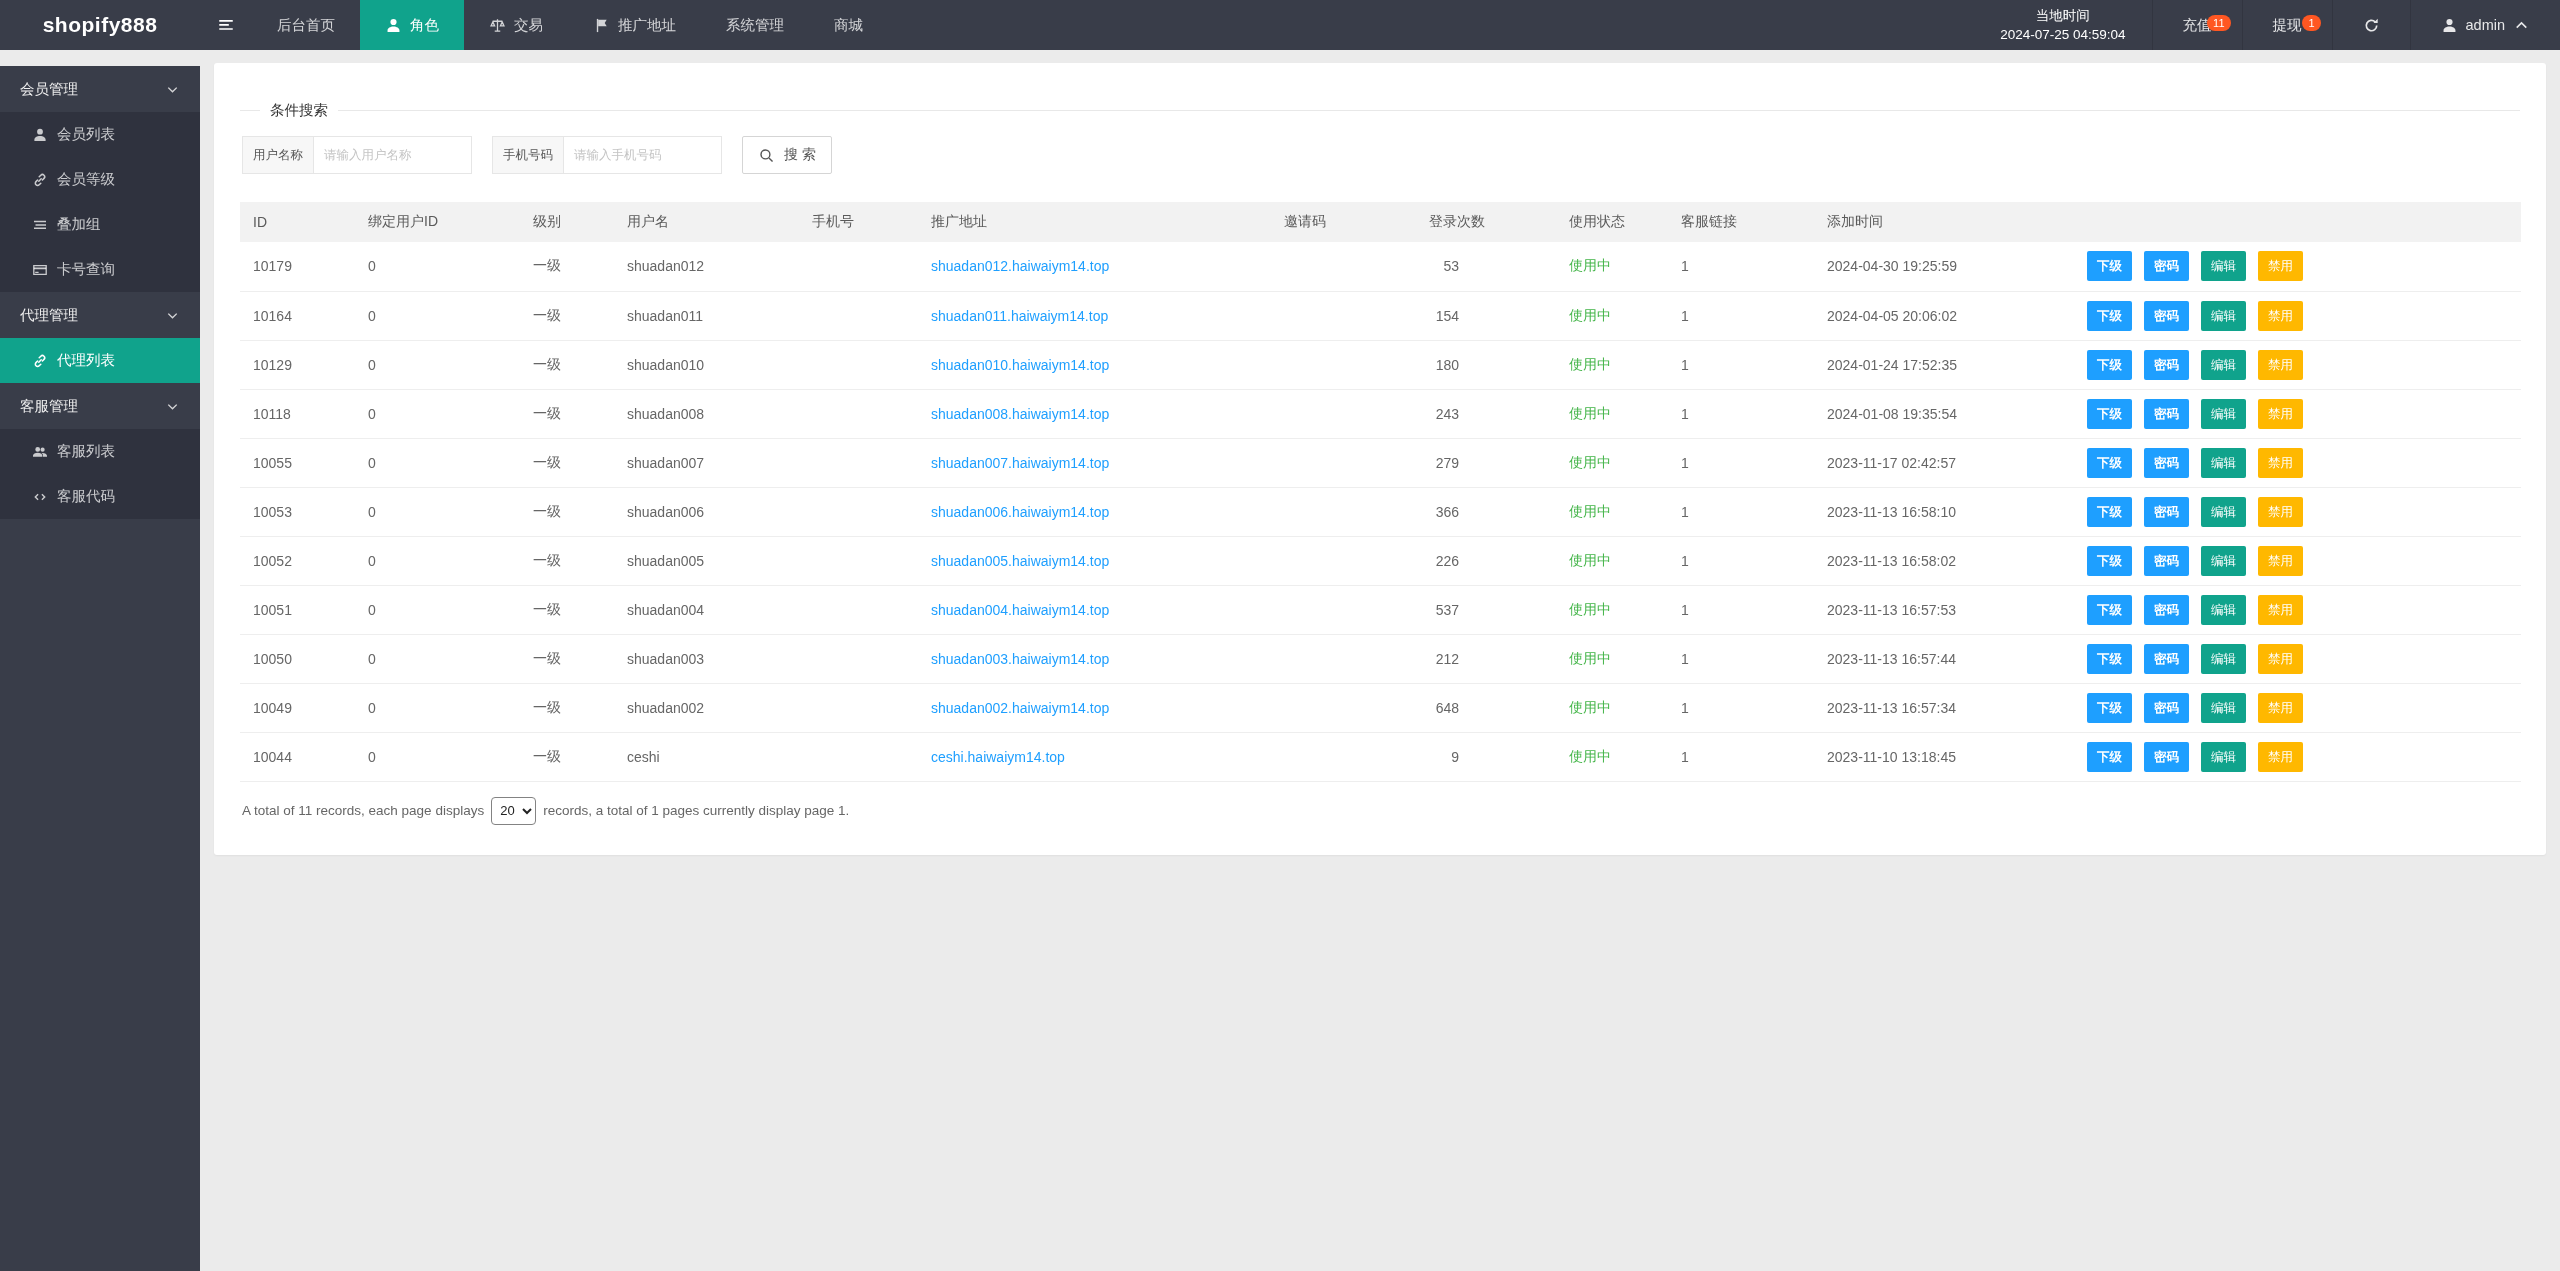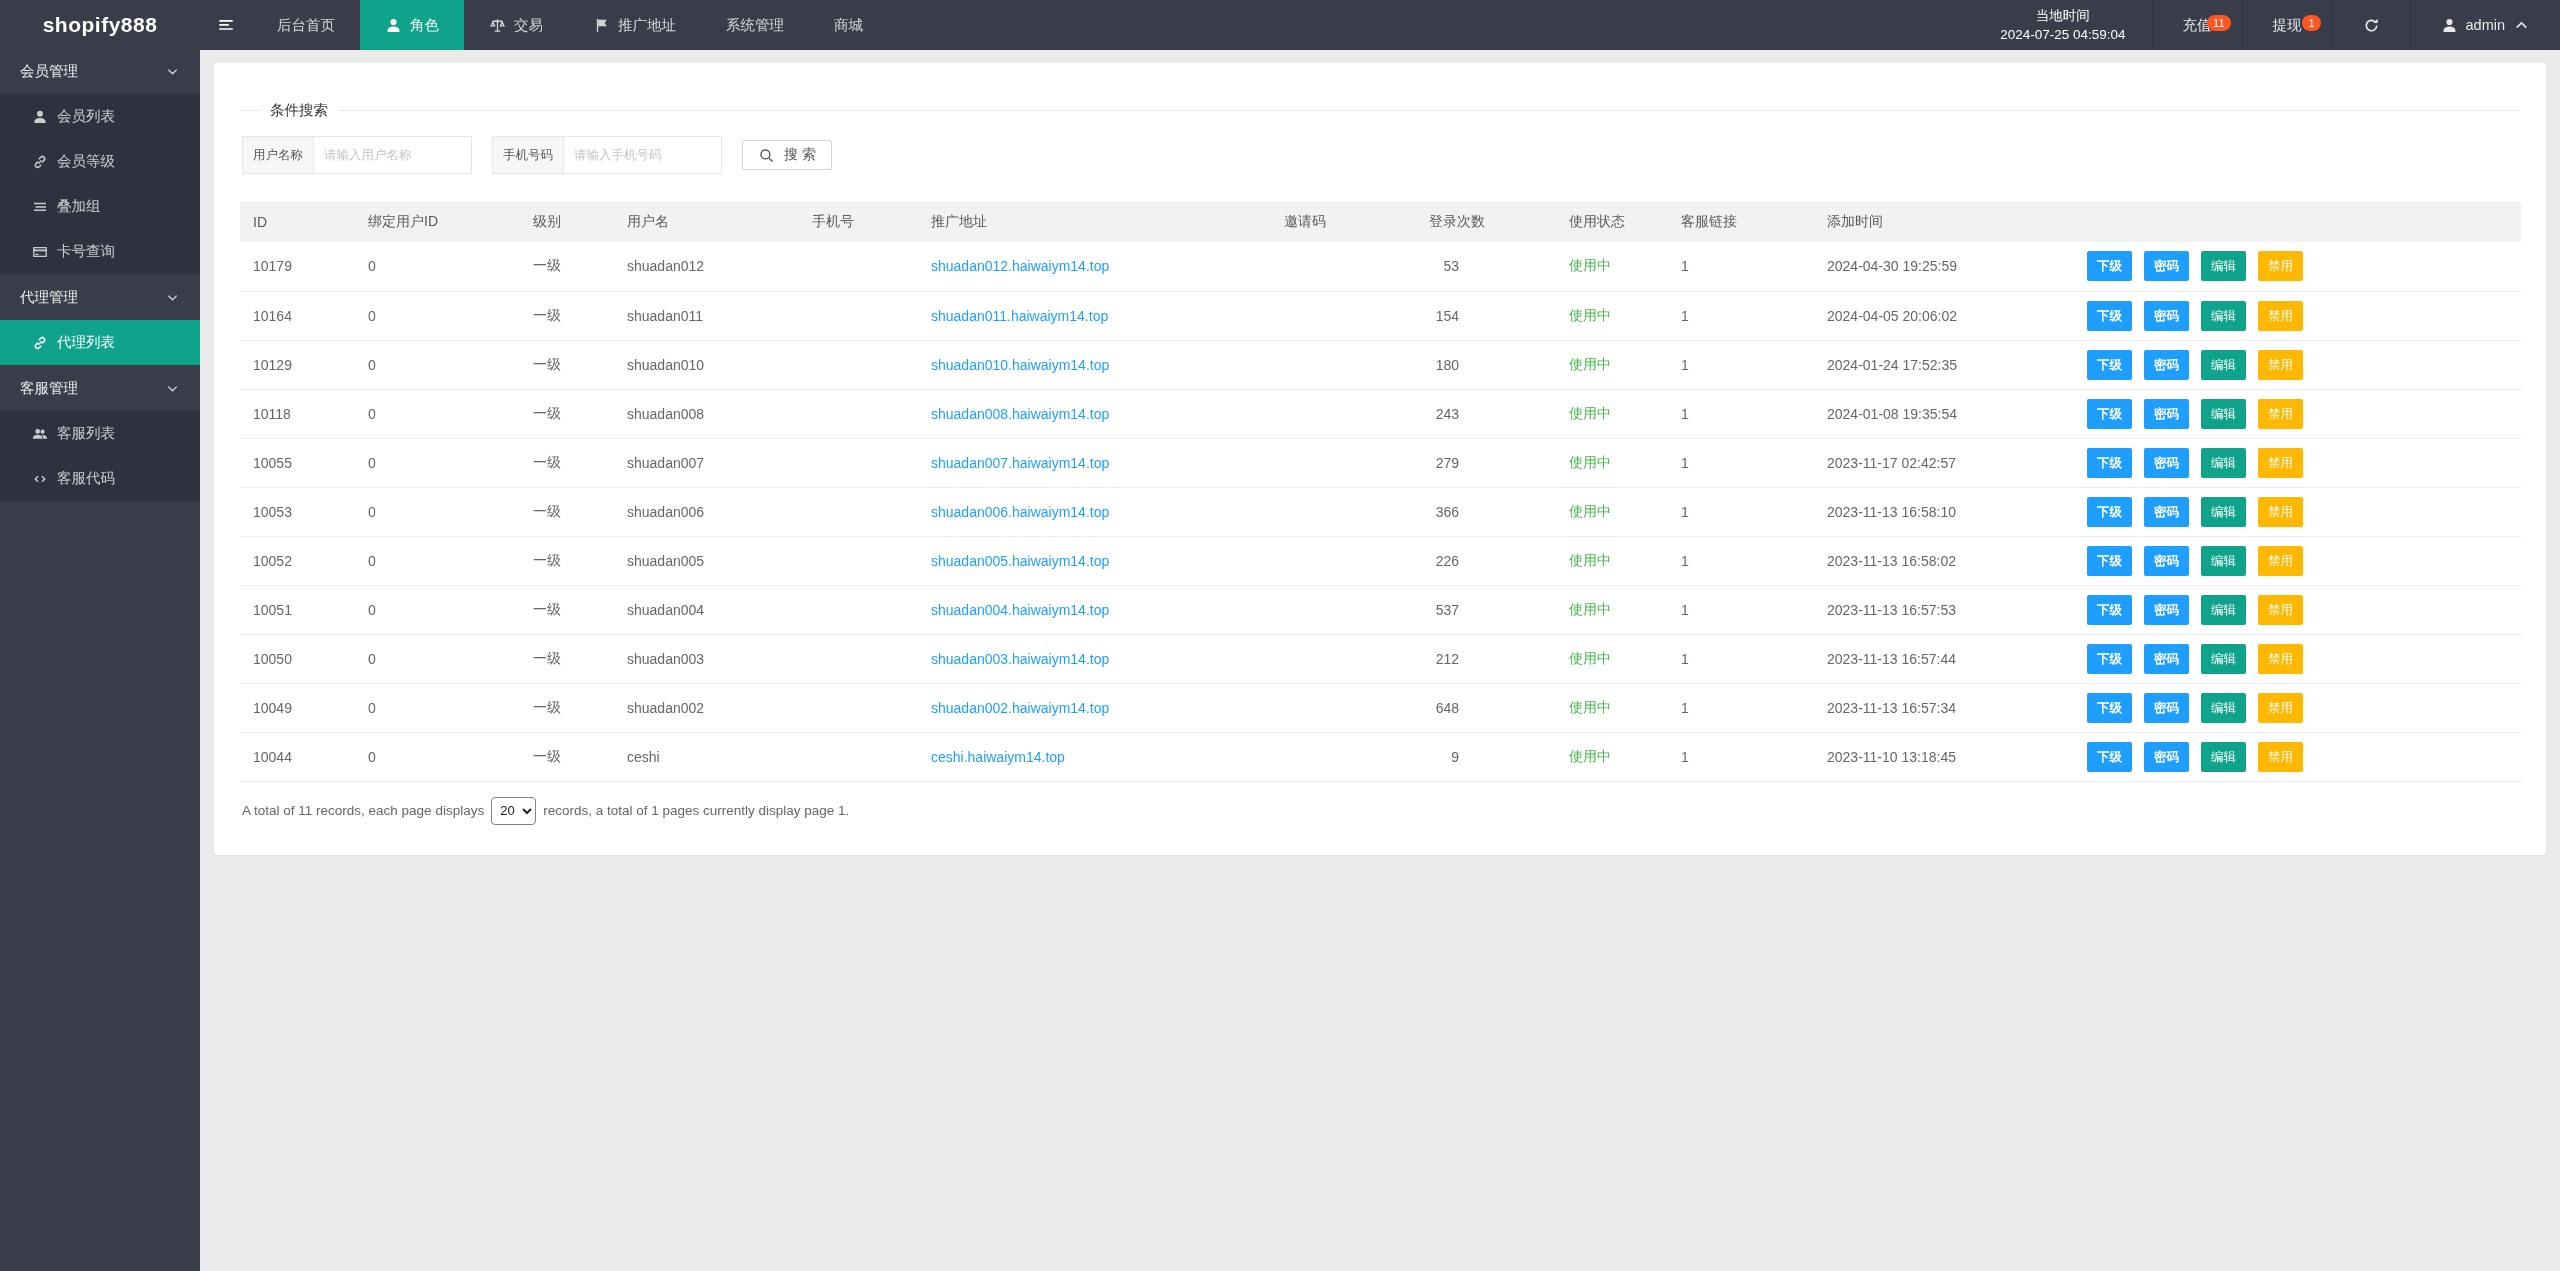--- a/index.html
+++ b/index.html
@@ -21,21 +21,21 @@
   .nav-item { display:flex; align-items:center; gap:8px; padding:0 25px; color:rgba(255,255,255,.78); font-size:14.5px; cursor:pointer; }
   .nav-item.active { background:#10A38C; color:#fff; }
   .nav-item svg { width:17px; height:17px; }
   .nav-right { margin-left:auto; display:flex; align-items:stretch; }
   .time-block { display:flex; flex-direction:column; justify-content:center; align-items:center; color:#fff; font-size:13.5px; line-height:19px; padding:0 26px; }
   .nav-right-item { position:relative; display:flex; align-items:center; gap:8px; color:rgba(255,255,255,.88); font-size:14.5px; padding:0 30px; cursor:pointer; border-left:1px solid rgba(0,0,0,.12); }
   .nav-right-item svg { width:17px; height:17px; }
   .badge { position:absolute; top:15px; right:11px; background:#FF5722; color:#fff; font-size:11px; line-height:16px; padding:0 6px; border-radius:9px; }
 
   
-  .sidebar { position:fixed; top:48px; left:0; bottom:0; width:200px; background:#393D49; z-index:15; }
+  .sidebar { position:fixed; top:66px; left:0; bottom:0; width:200px; background:#393D49; z-index:15; }
   .side-group-header { height:46px; display:flex; align-items:center; padding:0 20px; color:#f0f0f0; font-size:14.5px; cursor:pointer; }
   .side-group-header .chev { margin-left:auto; opacity:.85; }
   .side-group-header .chev svg { width:15px; height:15px; }
   .side-items { background:#2F323E; }
   .side-item { height:45px; display:flex; align-items:center; gap:9px; padding-left:32px; color:rgba(255,255,255,.75); font-size:14.5px; cursor:pointer; }
   .side-item svg { width:16px; height:16px; }
   .side-item.active { background:#10A38C; color:#fff; }
 
   
   .breadcrumb-bar { margin-left:200px; height:48px; background:#fff; display:flex; align-items:center; padding:0 14px 0 22px; }
@@ -47,21 +47,21 @@
   .main { margin-left:200px; padding:15px 14px 0; }
   .card { background:#fff; border-radius:3px; box-shadow:0 1px 2px rgba(0,0,0,.05); padding:26px 26px 30px; min-height:764px; }
 
   fieldset.search-field { border:none; border-top:1px solid #e8e8e8; margin:12px 0 0; padding:0; }
   fieldset.search-field legend { margin-left:20px; padding:0 10px; font-size:14.5px; color:#333;font-family:Liberation Serif, serif; }
   .form-row { display:flex; align-items:center; gap:20px; margin:16px 0 6px 2px; }
   .input-group { display:flex; align-items:stretch; height:38px; }
   .addon { display:flex; align-items:center; padding:0 10px; background:#f7f7f7; border:1px solid #e6e6e6; font-size:12.5px; color:#575757; white-space:nowrap; }
   .input-group input { width:158px; border:1px solid #e6e6e6; border-left:none; padding:0 10px; font-size:12.5px; color:#333; outline:none; background:#fff; }
   .input-group input::placeholder { color:#c4c4c4; }
-  .search-btn { display:flex; align-items:center; gap:9px; height:30px; padding:0 15px; background:#fff; border:1px solid #d5d5d5; border-radius:2px; font-size:14px; color:#565656; cursor:pointer; }
+  .search-btn { display:flex; align-items:center; gap:9px; height:38px; padding:0 15px; background:#fff; border:1px solid #d5d5d5; border-radius:2px; font-size:14px; color:#565656; cursor:pointer; }
   .search-btn svg { width:17px; height:17px; }
 
   
   table.grid { width:100%; border-collapse:collapse; table-layout:fixed; margin-top:22px; font-size:14px; }
   table.grid thead th { background:#f2f2f2; height:40px; text-align:left; font-weight:normal; color:#5a5a5a; padding:0 10px 0 13px; white-space:nowrap; }
   table.grid tbody td { height:49px; border-bottom:1px solid #eee; color:#666; padding:0 10px 0 13px; white-space:nowrap; overflow:hidden; }
   .link { color:#1E9FFF; text-decoration:none; cursor:pointer; }
   .status { color:#44B549; }
   .logins { display:inline-block; min-width:30px; text-align:right; }
   td.actions { padding-left:18px; }

